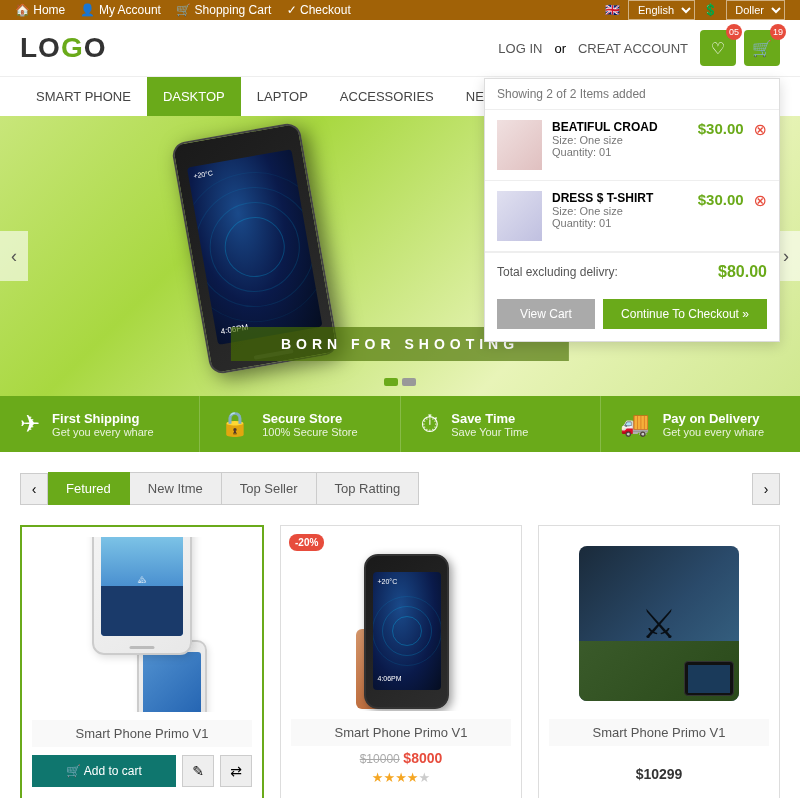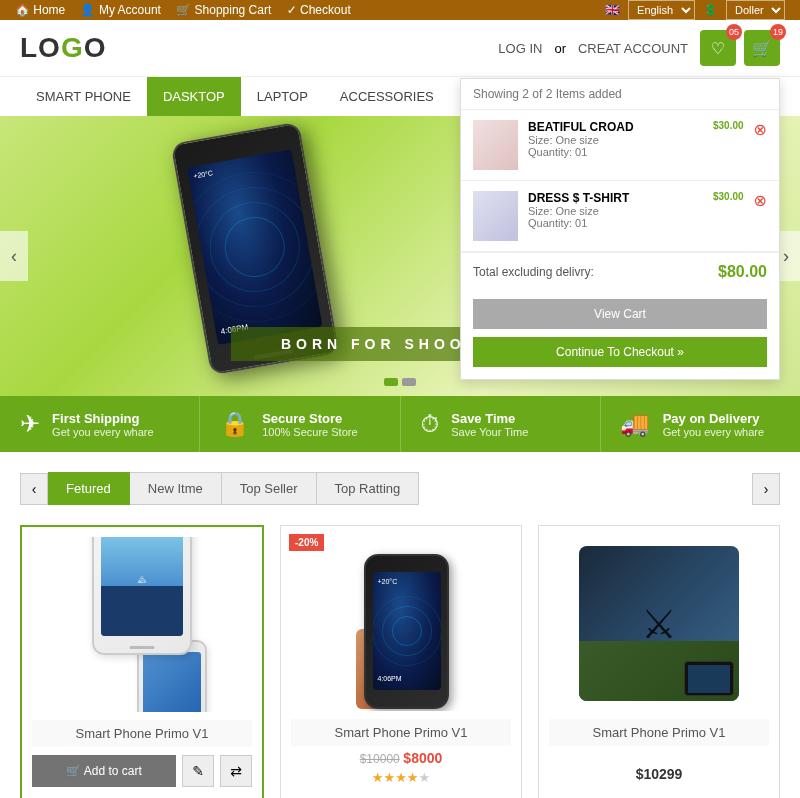--- a/index.html
+++ b/index.html
@@ -12,21 +12,21 @@
       display: flex;
       justify-content: space-between;
       align-items: center;
       padding: 0 15px;
       font-size: 12px;
     }
     .top-bar-left a, .top-bar-right a { color: white; text-decoration: none; margin-right: 12px; }
     .top-bar-right { display: flex; align-items: center; gap: 8px; }
     .lang-select, .currency-select {
       background: transparent; color: white; border: 1px solid rgba(255,255,255,0.5);
-      padding: 2px 4px; font-size: 11px; cursor: pointer;
+      padding: 2px 4px; font-size: 11px; cursor: pointer; text-align: right;
     }
 
     
     .header {
       background: white;
       display: flex;
       align-items: center;
       justify-content: space-between;
       padding: 10px 20px;
       position: relative;
@@ -44,35 +44,35 @@
     .cart-badge {
       position: absolute; top: -6px; right: -6px;
       background: #e74c3c; color: white; border-radius: 50%;
       width: 16px; height: 16px; font-size: 9px;
       display: flex; align-items: center; justify-content: center;
     }
 
     
     .cart-dropdown {
       position: absolute; top: 58px; right: 20px;
-      background: white; border: 1px solid #ddd; width: 320px;
+      background: white; border: 1px solid #ddd; width: 296px;
       z-index: 100; box-shadow: 0 4px 12px rgba(0,0,0,0.15);
     }
     .cart-dropdown-header { padding: 8px 12px; font-size: 12px; color: #777; border-bottom: 1px solid #eee; }
     .cart-item { display: flex; align-items: flex-start; padding: 10px 12px; border-bottom: 1px solid #eee; gap: 10px; }
     .cart-item-img-placeholder { width: 45px; height: 50px; background: #e0e0e0; flex-shrink: 0; }
     .cart-item-details { flex: 1; }
     .cart-item-name { font-size: 12px; font-weight: bold; color: #000000; }
     .cart-item-size, .cart-item-qty { font-size: 11px; color: #777; }
-    .cart-item-price { font-size: 10px; color: #6aaa1a; font-weight: bold; }
+    .cart-item-price { font-size: 15px; color: #6aaa1a; font-weight: bold; }
     .cart-item-remove { color: #e74c3c; font-size: 16px; cursor: pointer; }
     .cart-total { display: flex; justify-content: space-between; align-items: center; padding: 10px 12px; border-top: 1px solid #eee; }
     .cart-total-label { font-size: 12px; color: #555; }
     .cart-total-price { font-size: 16px; color: #6aaa1a; font-weight: bold; text-align: right; }
-    .cart-buttons { display: flex; gap: 8px; padding: 8px 12px 12px; flex-direction: column; }
+    .cart-buttons { display: flex; gap: 8px; padding: 8px 12px 12px; }
     .btn-view-cart {
       background: #aaa; color: white; border: none; padding: 8px 16px;
       font-size: 12px; cursor: pointer; flex: 1;
     }
     .btn-checkout {
       background: #6aaa1a; color: white; border: none; padding: 8px 16px;
       font-size: 12px; cursor: pointer; flex: 2;
     }
 
     
@@ -161,31 +161,31 @@
     }
     .product-card.selected { border: 2px solid #6aaa1a; }
     .product-img-wrap {
       height: 175px;
       display: flex; align-items: center; justify-content: center;
       overflow: hidden;
     }
     .badge-sale {
       position: absolute; top: 8px; left: 8px;
       background: #e74c3c; color: white; padding: 3px 6px;
-      font-size: 10px; font-weight: bold; border-radius: 0;
+      font-size: 10px; font-weight: bold; border-radius: 8px;
     }
     .product-name { font-size: 13px; color: #555; margin: 8px 0 4px; padding: 6px; background: #f9f9f9; }
     .product-price-old { text-decoration: line-through; color: #aaa; font-size: 12px; }
     .product-price-new { color: #e74c3c; font-weight: bold; font-size: 14px; }
     .product-price-single { color: #333; font-weight: bold; font-size: 14px; }
     .stars { color: #f5a623; font-size: 13px; }
     .stars-empty { color: #ccc; font-size: 13px; }
     .product-actions { display: flex; gap: 6px; margin-top: 8px; justify-content: center; }
     .btn-add-cart {
-      background: #737373; color: white; border: none;
+      background: #0f766e; color: white; border: none;
       padding: 7px 14px; font-size: 12px; cursor: pointer; flex: 1;
     }
     .btn-action-small {
       width: 32px; height: 32px; background: #eee; border: 1px solid #ccc;
       cursor: pointer; font-size: 14px; display: flex; align-items: center; justify-content: center;
     }
   </style>
 </head>
 <body>
 

